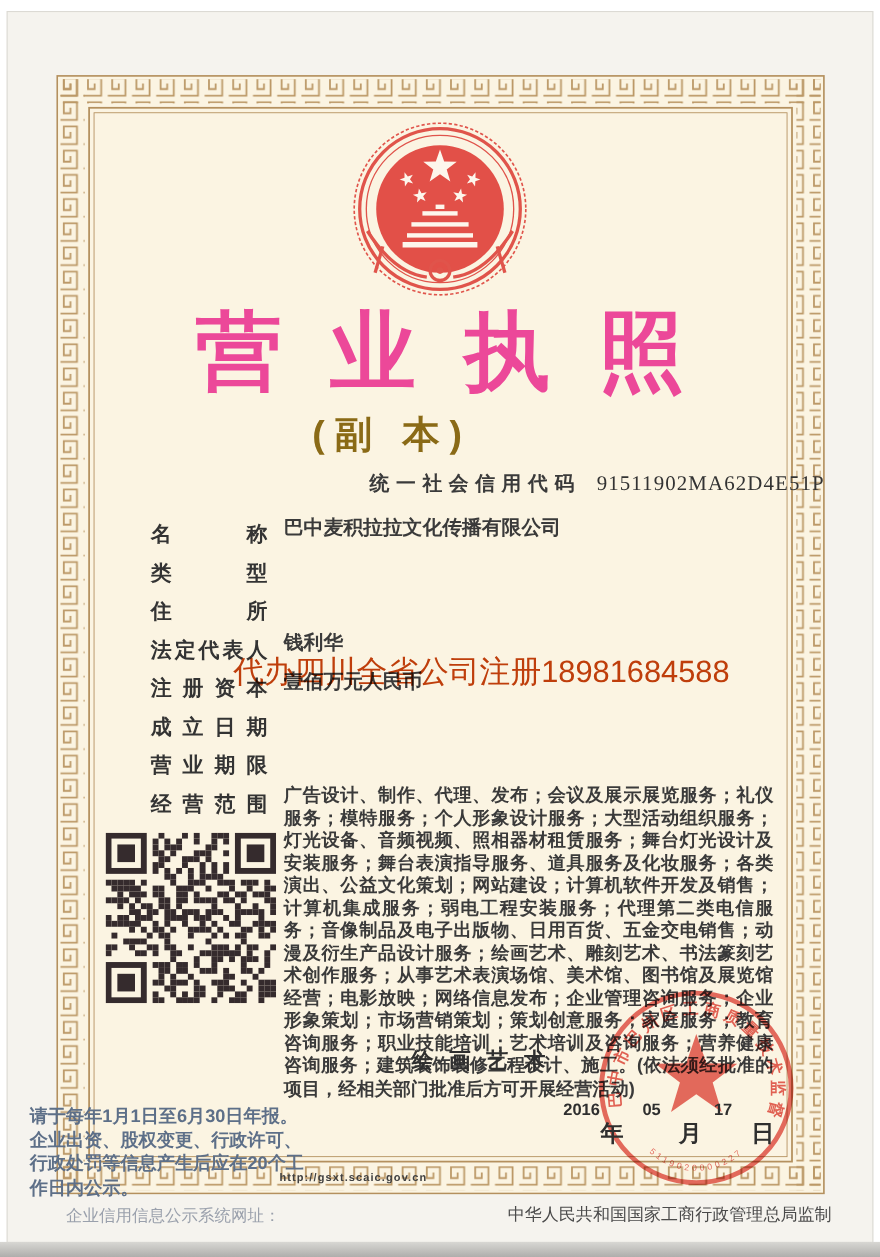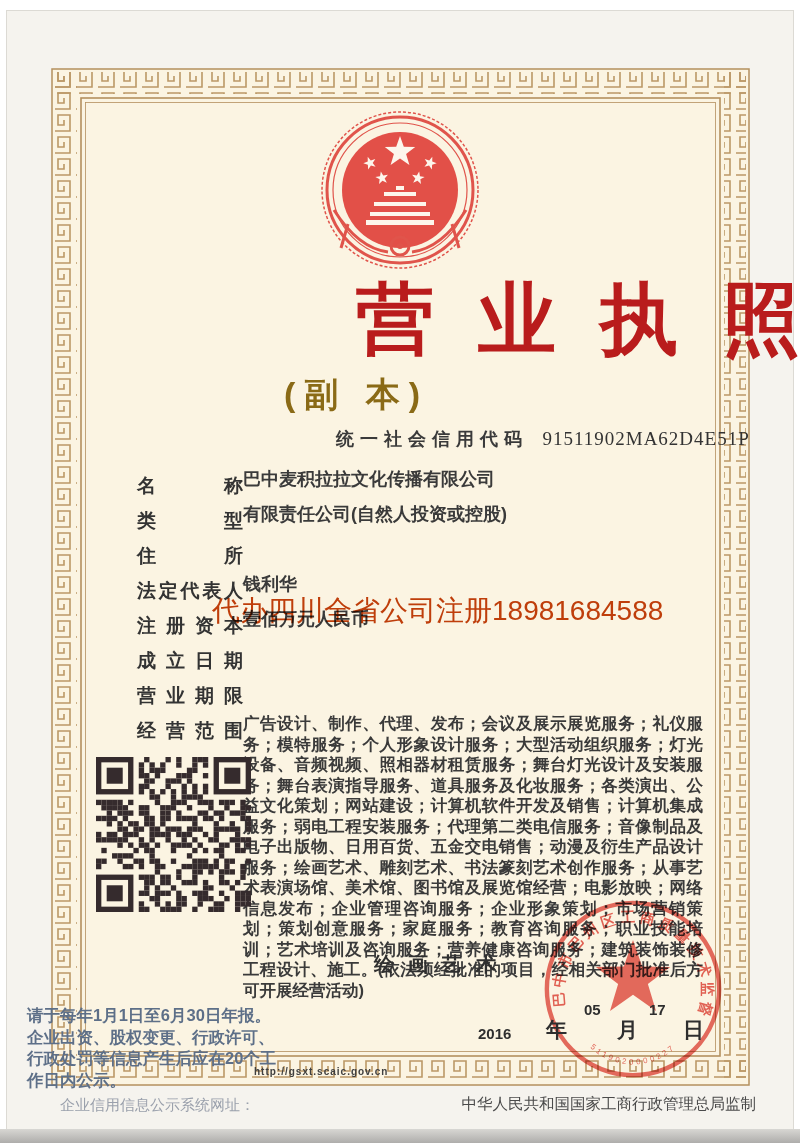--- a/index.html
+++ b/index.html
@@ -10,50 +10,50 @@
   
   .sheet{position:absolute;left:6px;top:10px;width:786px;height:1118px;
     background:#f5f3ee;border:1px solid #dcdad4;}
   .scan-strip{position:absolute;left:0;bottom:0;width:800px;height:14px;
     background:linear-gradient(#d8d7d3,#aeadab);}
   
   .frame-svg{position:absolute;left:51px;top:68px;width:699px;height:1018px;z-index:1;}
   
   .emblem{position:absolute;left:312px;top:106px;width:176px;height:168px;z-index:2;}
   
-  .title{position:absolute;left:0;top:268px;width:800px;text-align:right;z-index:2;
-    font-size:78px;font-weight:bold;color:#b91c1c;}
+  .title{position:absolute;left:0;top:268px;width:800px;text-align:center;z-index:2;
+    font-size:78px;font-weight:bold;color:#ec4899;}
   .title span{letter-spacing:44px;margin-right:-44px;}
   .subtitle{position:absolute;left:0;top:372px;width:704px;text-align:center;z-index:2;
     font-size:34px;font-weight:bold;color:#8a6a16;}
   .subtitle span{letter-spacing:9px;margin-right:-9px;}
   
   .credit{position:absolute;left:336px;top:427px;z-index:2;white-space:nowrap;}
   .credit .lbl{font-size:18px;font-weight:bold;color:#3a3a3a;letter-spacing:6px;}
   .credit .val{font-size:19px;color:#333;font-family:"Liberation Serif",serif;margin-left:10px;letter-spacing:1px;}
   
   .fields{position:absolute;left:137px;top:468px;width:566px;z-index:2;}
   .row{display:flex;align-items:flex-start;height:35px;}
   .row.scope{height:auto;}
   .row-label{width:106px;display:flex;justify-content:space-between;flex:none;
     font-size:19px;font-weight:bold;color:#333;margin-top:5px;}
-  .row-value{flex:1;font-size:18px;font-weight:bold;color:#3a3a3a;line-height:22px;}
+  .row-value{margin-left:15px;flex:1;font-size:18px;font-weight:bold;color:#3a3a3a;line-height:22px;}
   .row.scope .row-value{font-size:16.5px;line-height:20.5px;text-align:justify;}
   
   .qr{position:absolute;left:96px;top:757px;width:155px;height:155px;z-index:2;}
   
   .ad{position:absolute;left:212px;top:592px;z-index:5;white-space:nowrap;
     font-size:28px;font-weight:normal;color:#c2410c;mix-blend-mode:multiply;}
   
   .registrar{position:absolute;left:374px;top:951px;z-index:2;
     font-size:20px;font-weight:bold;color:#2f2f2f;letter-spacing:14px;}
   .date-part{position:absolute;z-index:4;font-weight:bold;color:#2e2e2e;}
   .d-num{font-size:15px;top:1001px;}
   .d-unit{font-size:21px;top:1016px;}
-  #d-year{left:478px;margin-top:24px;} #u-year{left:546px;}
+  #d-year{left:512px;} #u-year{left:546px;}
   #d-month{left:584px;} #u-month{left:617px;}
   #d-day{left:649px;}  #u-day{left:683px;}
   
   .seal{position:absolute;left:540px;top:896px;width:186px;height:186px;z-index:3;
     mix-blend-mode:multiply;opacity:.92;}
   
   .note{position:absolute;left:27px;top:1005px;z-index:4;white-space:pre-line;
     font-size:16.5px;line-height:21.5px;font-weight:bold;color:#5d6f88;}
   
   .url{position:absolute;left:226px;top:1066px;z-index:5;
@@ -125,21 +125,20 @@
         <span>名</span>
         <span>称</span>
       </div>
     <div class="row-value">巴中麦积拉拉文化传播有限公司</div>
   </div>
   <div class="row">
     <div class="row-label">
         <span>类</span>
         <span>型</span>
       </div>
-    <div class="row-value">有限责任公司(自然人投资或控股)</div>
   </div>
   <div class="row">
     <div class="row-label">
         <span>住</span>
         <span>所</span>
       </div>
   </div>
   <div class="row">
     <div class="row-label">
         <span>法</span>

